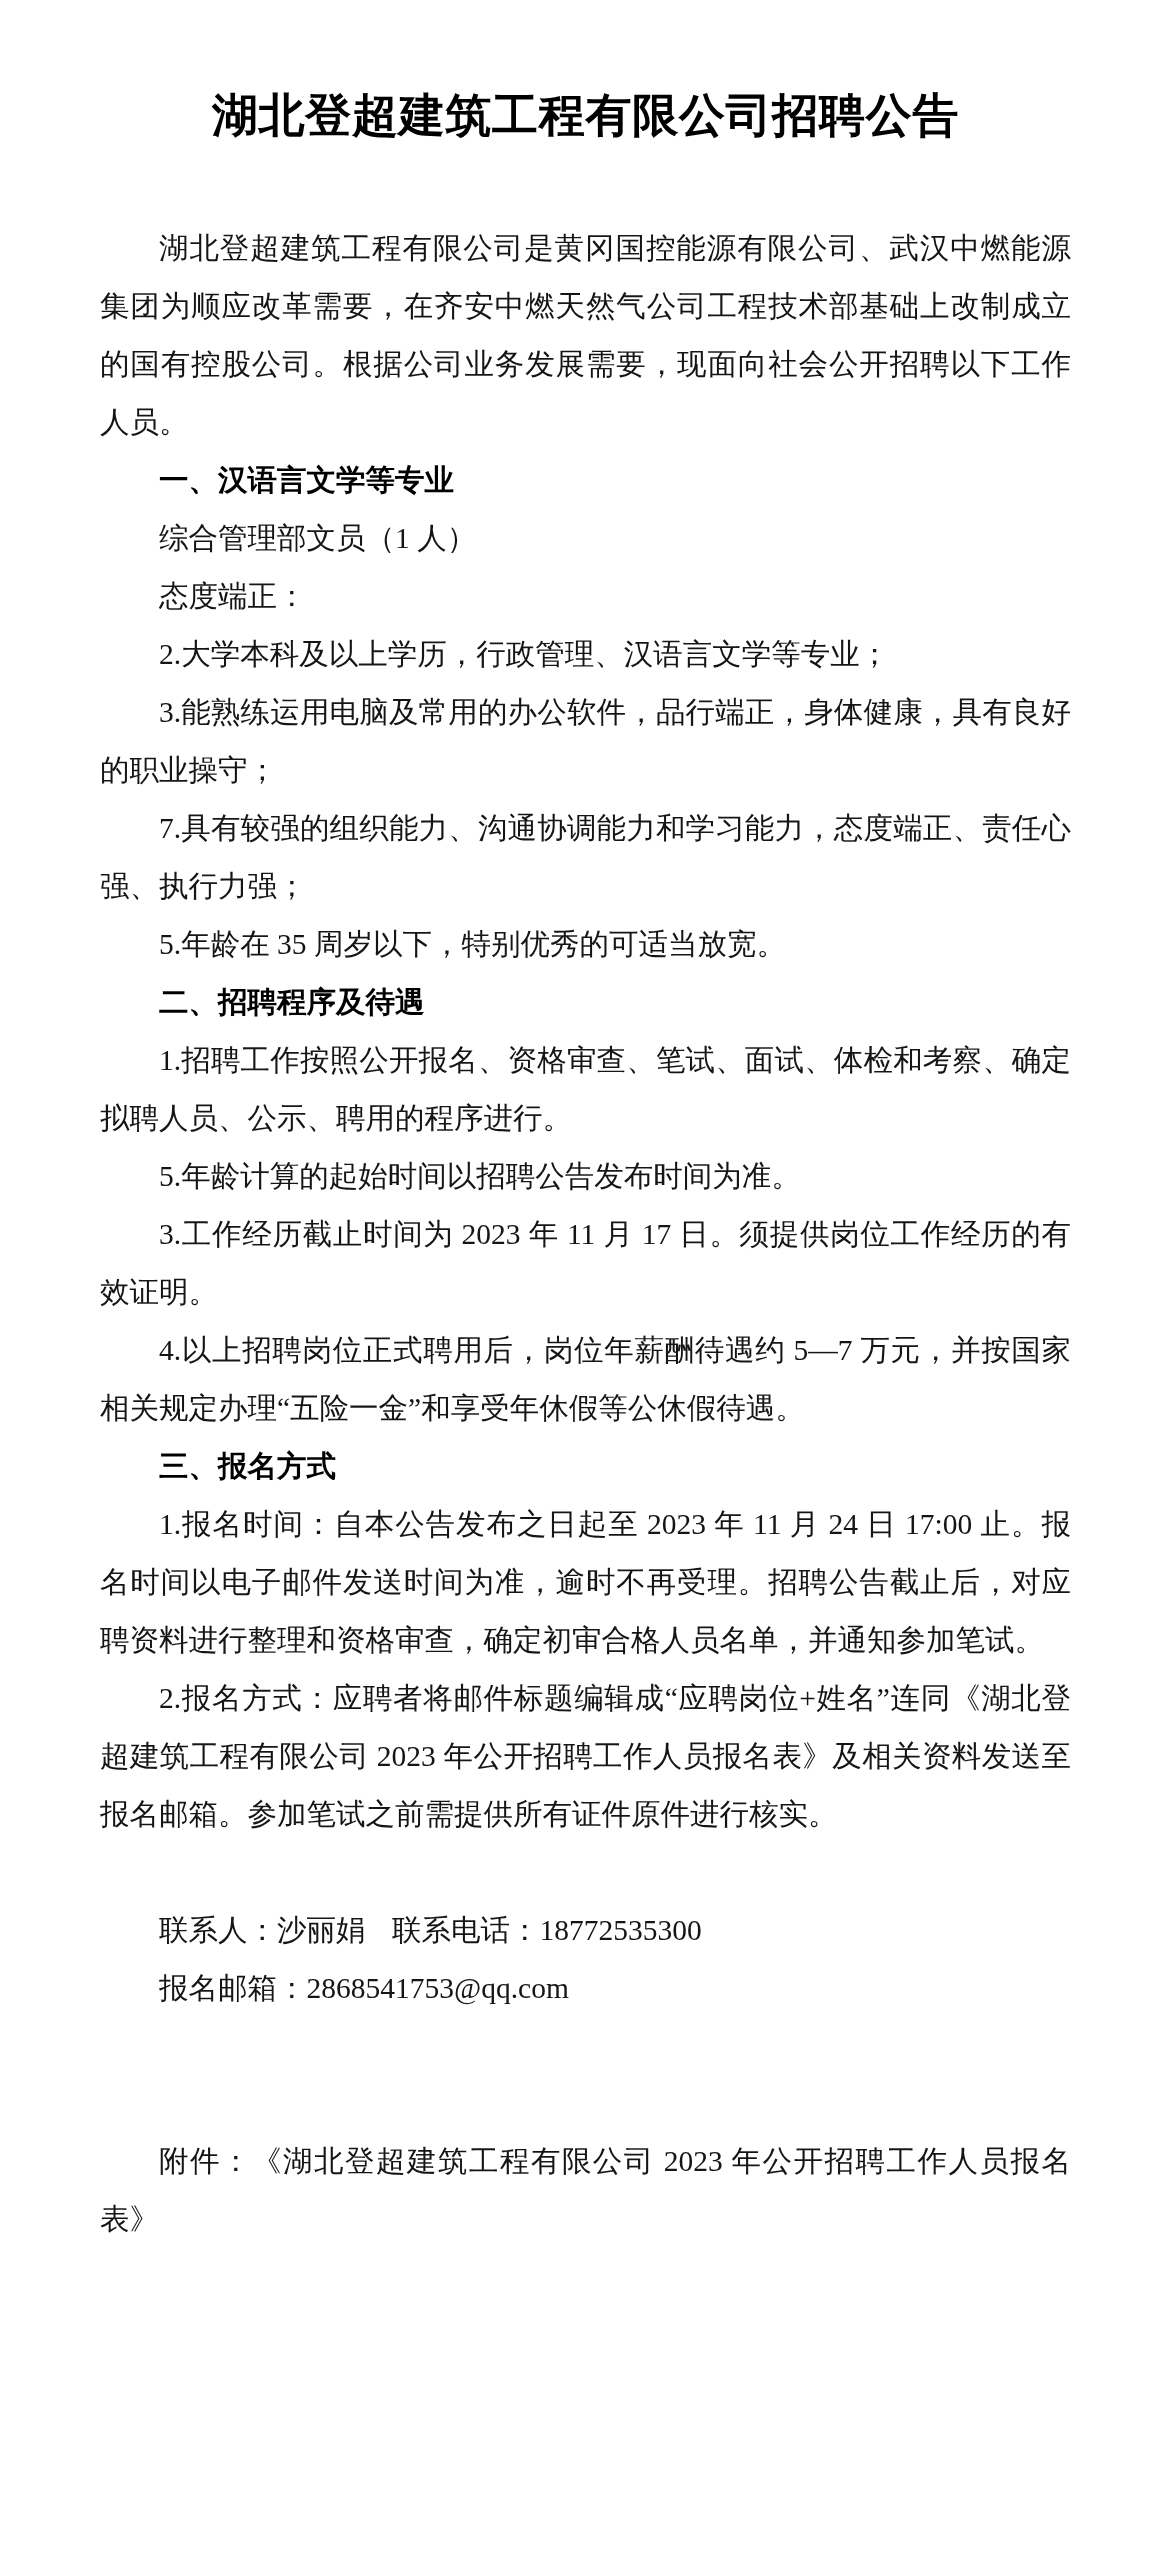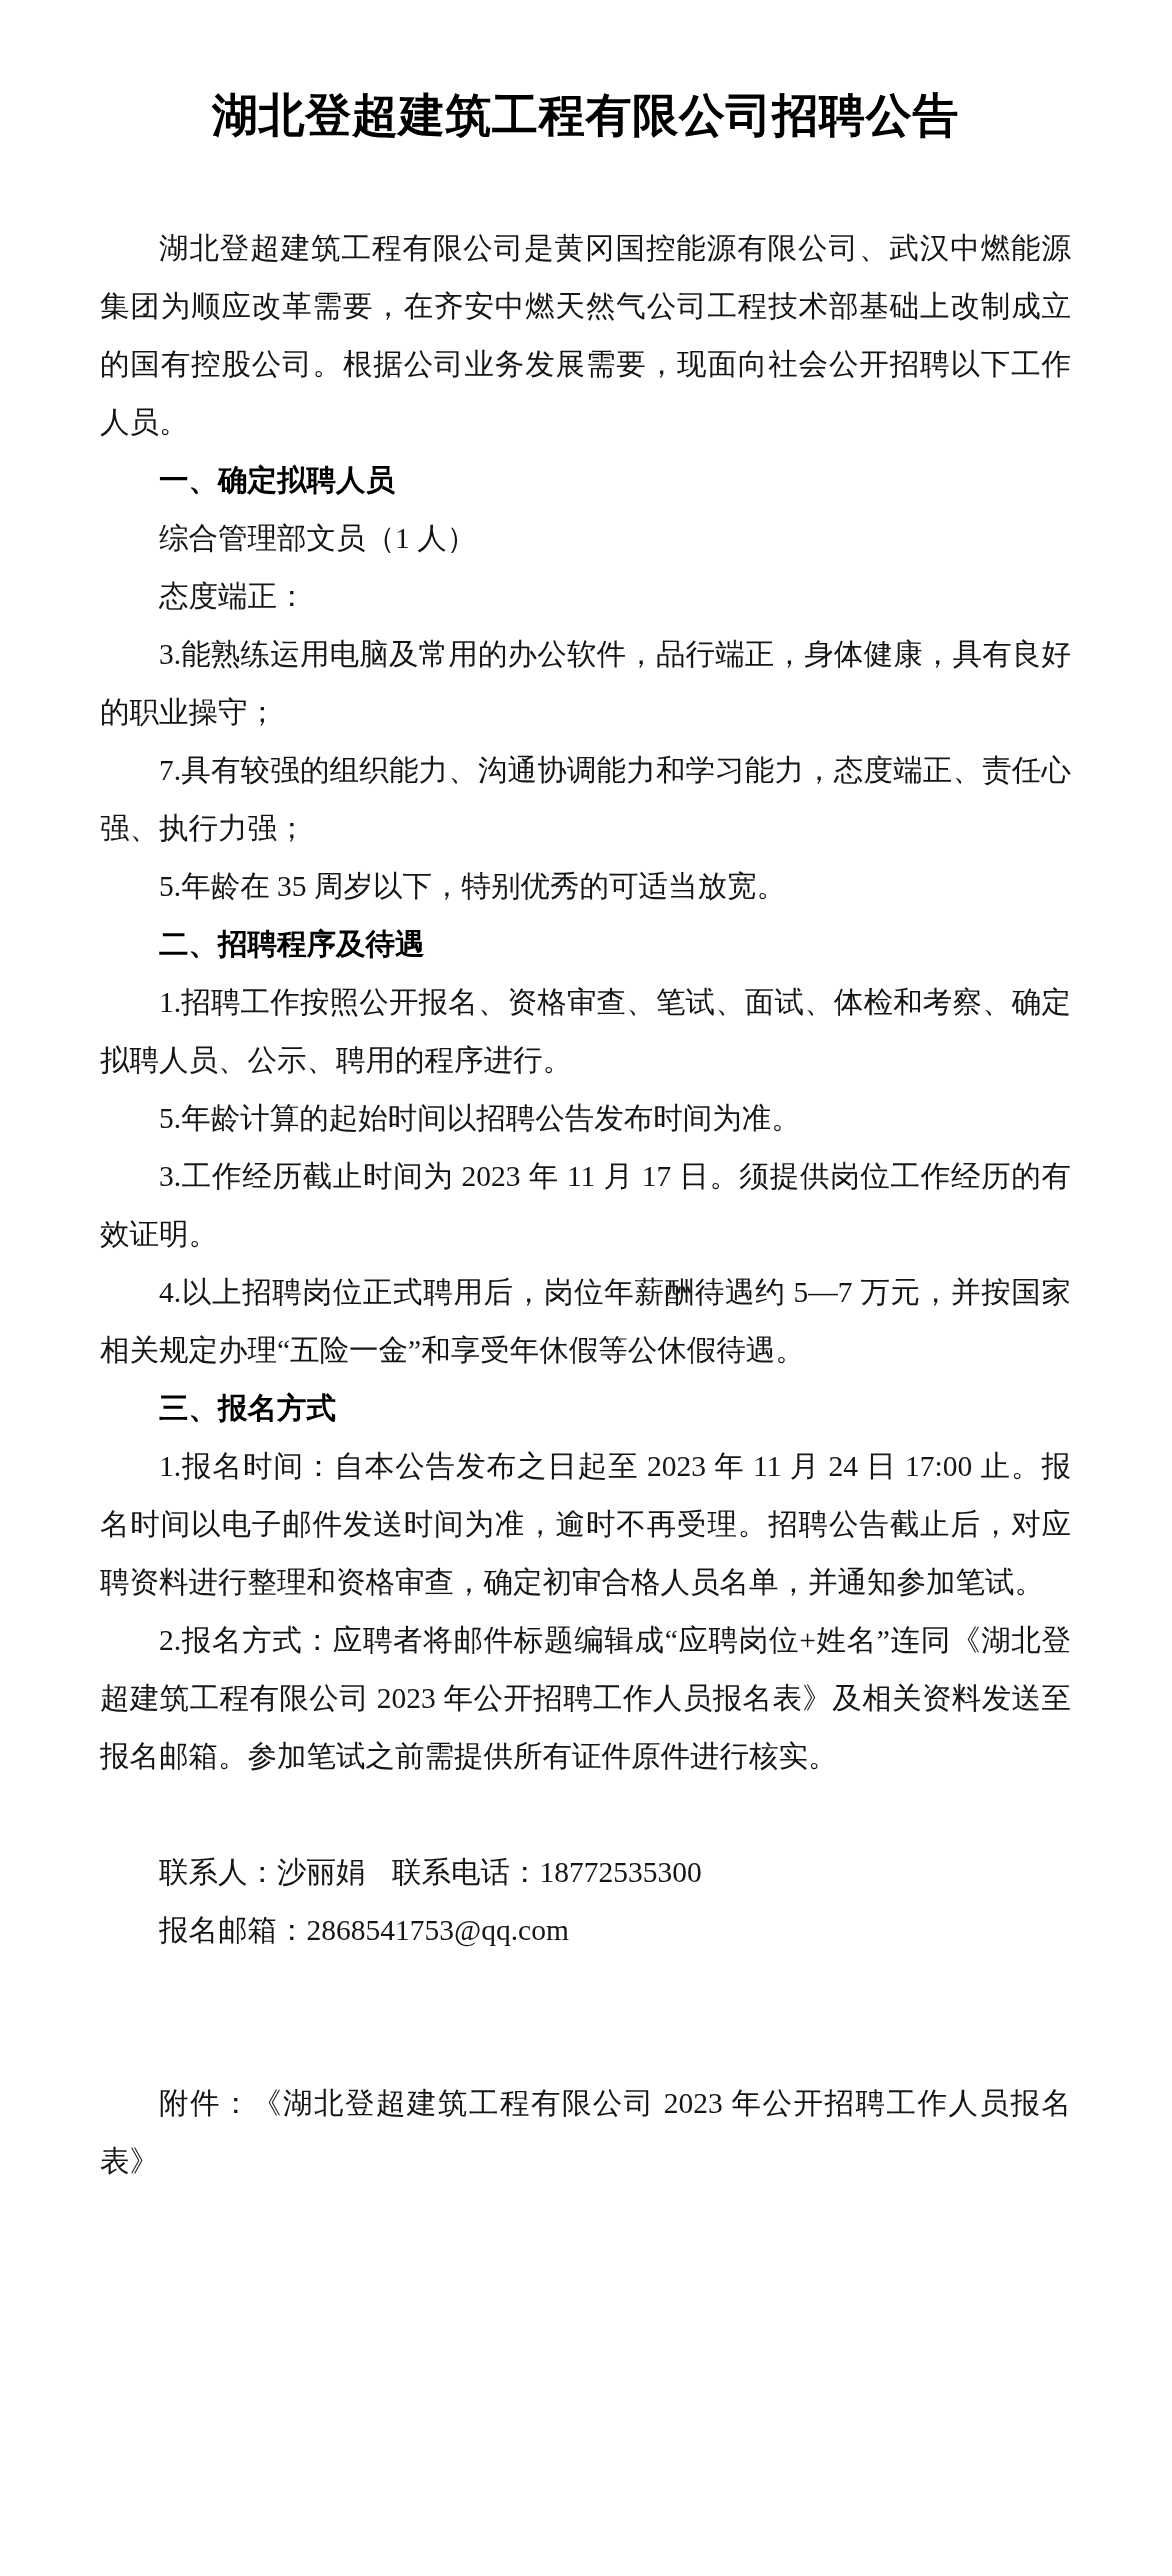--- a/index.html
+++ b/index.html
@@ -62,23 +62,24 @@
 </style>
 </head>
 <body>
 
 <div class="page">
 
   <h1 class="doc-title">湖北登超建筑工程有限公司招聘公告</h1>
 
   <p class="par">湖北登超建筑工程有限公司是黄冈国控能源有限公司、武汉中燃能源集团为顺应改革需要，在齐安中燃天然气公司工程技术部基础上改制成立的国有控股公司。根据公司业务发展需要，现面向社会公开招聘以下工作人员。</p>
 
-  <h2 class="sec-heading">一、确定拟聘人员</h2>
+  <h2 class="sec-heading">一、汉语言文学等专业</h2>
   <p class="par">综合管理部文员（1 人）</p>
   <p class="par">态度端正：</p>
+  <p class="par">2.大学本科及以上学历，行政管理、汉语言文学等专业；</p>
   <p class="par">3.能熟练运用电脑及常用的办公软件，品行端正，身体健康，具有良好的职业操守；</p>
   <p class="par">7.具有较强的组织能力、沟通协调能力和学习能力，态度端正、责任心强、执行力强；</p>
   <p class="par">5.年龄在 35 周岁以下，特别优秀的可适当放宽。</p>
 
   <h2 class="sec-heading">二、招聘程序及待遇</h2>
   <p class="par">1.招聘工作按照公开报名、资格审查、笔试、面试、体检和考察、确定拟聘人员、公示、聘用的程序进行。</p>
   <p class="par">5.年龄计算的起始时间以招聘公告发布时间为准。</p>
   <p class="par">3.工作经历截止时间为 2023 年 11 月 17 日。须提供岗位工作经历的有效证明。</p>
   <p class="par">4.以上招聘岗位正式聘用后，岗位年薪酬待遇约 5—7 万元，并按国家相关规定办理“五险一金”和享受年休假等公休假待遇。</p>
 

